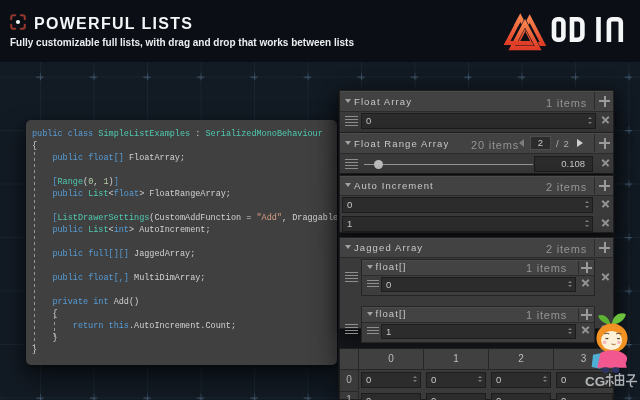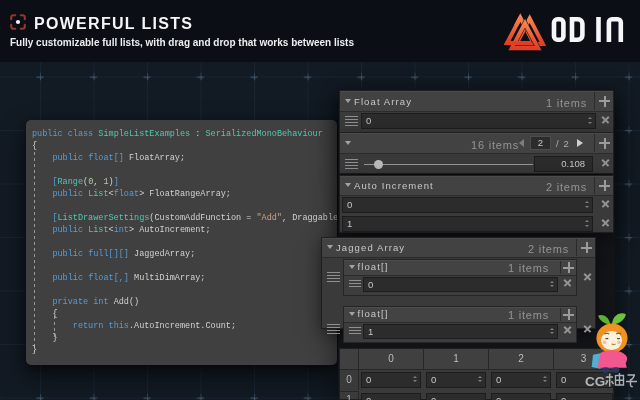--- a/index.html
+++ b/index.html
@@ -123,21 +123,22 @@
   <div class="field" style="left:21px;top:22px;width:235px;height:16px">0<span class="step" style="top:3px">
         <span class="su"></span>
         <span class="sd"></span>
       </span></div>
   <div class="xx" style="left:261px;top:25px"></div>
 </div>
 
 <div class="panel" style="left:339px;top:132px;width:275px;height:42px">
   <div class="phead" style="height:20px"></div>
   <div class="tri" style="left:4.5px;top:8px"></div>
-  <div class="items" style="left:131px;top:6px">16 items</div>
+  <div class="lbl" style="left:14px;top:5px">Float Range Array</div>
+  <div class="items" style="left:131px;top:6px">20 items</div>
   <div class="pl" style="left:179px;top:6px;border-right:5px solid #7d7d7d;"></div>
   <div class="field" style="left:190px;top:3px;width:21px;height:14px;border-color:#4d4d4d;text-align:center;padding-left:0;line-height:12px">2</div>
   <div class="lbl" style="left:216px;top:5px;color:#b0b0b0">/ 2</div>
   <div class="pl" style="left:237px;top:5.5px;border-left:6px solid #cfcfcf;"></div>
   <div class="sep" style="left:254px;top:1px;height:18px"></div>
   <div class="plus" style="left:259px;top:4.5px"></div>
   <div class="handle" style="left:5px;top:26px"></div>
   <div class="abs" style="left:24px;top:30.5px;width:169px;height:1px;background:#959595"></div>
   <div class="abs" style="left:34px;top:26.5px;width:9px;height:9px;border-radius:50%;background:#bdbdbd"></div>
   <div class="field" style="left:194px;top:23px;width:59px;height:16px;text-align:right;padding:0 7px 0 0">0.108</div>
@@ -156,21 +157,21 @@
         <span class="sd"></span>
       </span></div>
   <div class="xx" style="left:261px;top:24px"></div>
   <div class="field" style="left:2px;top:40px;width:251px;height:16px">1<span class="step" style="top:3px">
         <span class="su"></span>
         <span class="sd"></span>
       </span></div>
   <div class="xx" style="left:261px;top:43px"></div>
 </div>
 
-<div class="panel" style="left:321px;top:237px;width:275px;height:92px">
+<div class="panel" style="left:339px;top:237px;width:275px;height:92px">
   <div class="phead" style="height:19px"></div>
   <div class="tri" style="left:4.5px;top:7px"></div>
   <div class="lbl" style="left:14px;top:4px">Jagged Array</div>
   <div class="items" style="right:26px;top:5px">2 items</div>
   <div class="sep" style="left:254px;top:1px;height:17px"></div>
   <div class="plus" style="left:259px;top:4px"></div>
 
   <div class="handle" style="left:5px;top:34px;height:11px;background-size:13px 3px"></div>
   <div class="xx" style="left:261px;top:35px"></div>
   <div class="abs" style="left:21px;top:21px;width:234px;height:37px;background:#3d3d3d;border:1px solid #252525;box-sizing:border-box">

